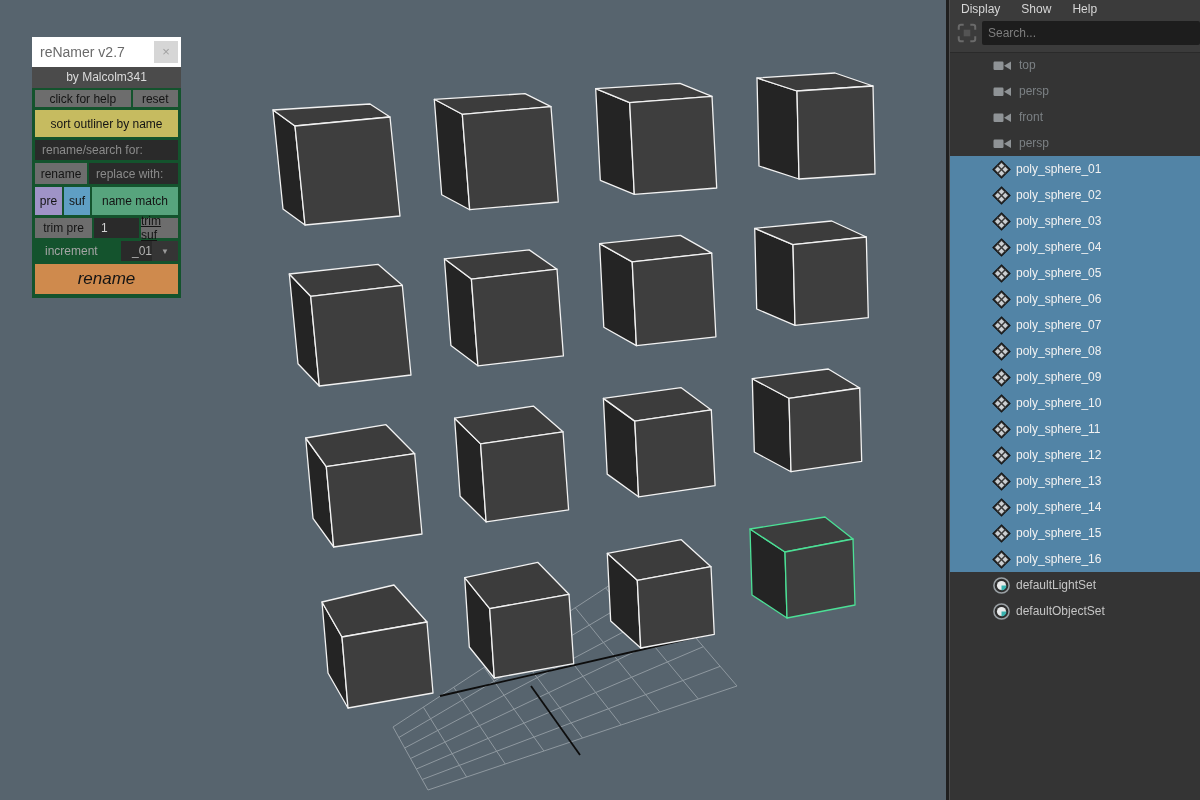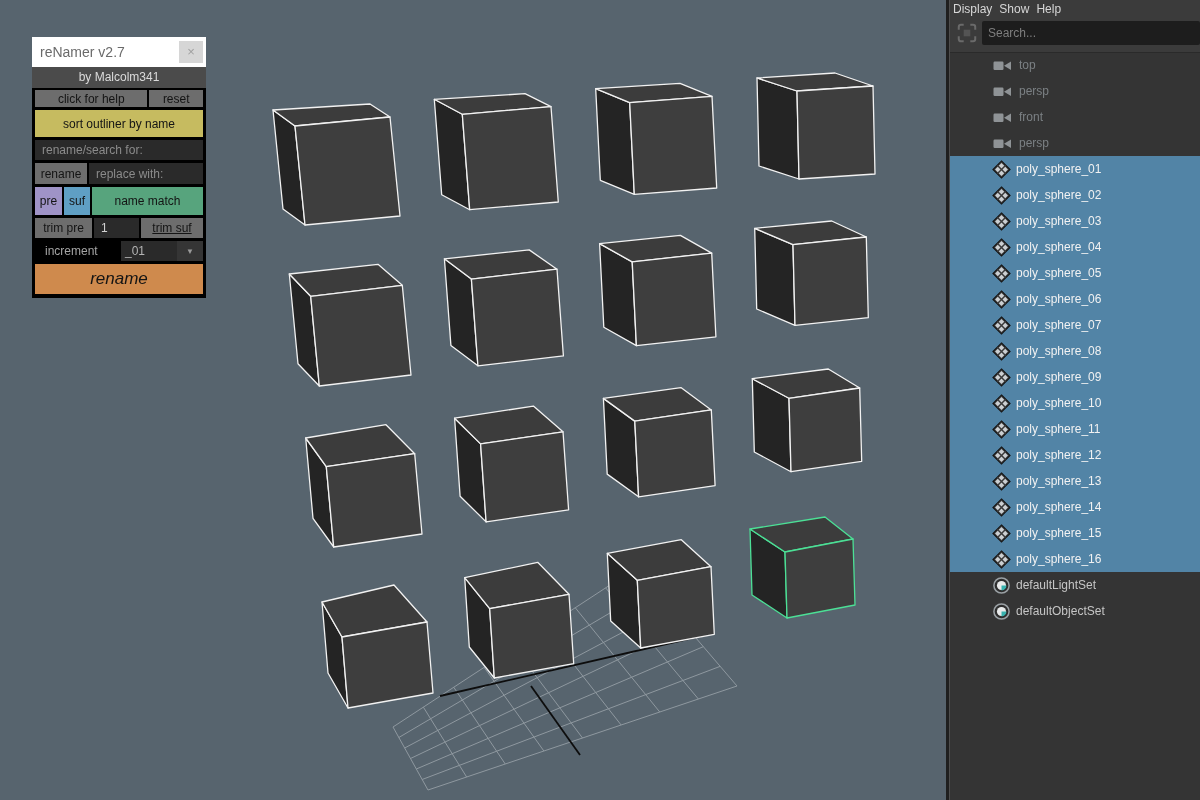--- a/index.html
+++ b/index.html
@@ -2,21 +2,21 @@
 <html><head>
 <meta charset="utf-8">
 <style>
   html,body{margin:0;padding:0;background:#222;}
   .stage{position:relative;width:1200px;height:800px;overflow:hidden;
          font-family:"Liberation Sans",sans-serif;font-size:12px;user-select:none;}
   
   .viewport{position:absolute;left:0;top:0;width:946px;height:800px;background:#57646e;}
   .viewport svg{display:block;}
   
-  .renamer{position:absolute;left:32px;top:37px;width:174px;background:#000000;padding-bottom:1px;}
+  .renamer{position:absolute;left:32px;top:37px;width:149px;background:#14532d;padding-bottom:1px;}
   .rn-title{height:30px;background:#ffffff;position:relative;}
   .rn-title .t{position:absolute;left:8px;top:0;line-height:30px;font-size:14px;color:#6a6a6a;}
   .rn-close{position:absolute;right:3px;top:4px;width:24px;height:22px;background:#d6d6d6;
             color:#a0a0a0;font-size:13px;text-align:center;line-height:22px;cursor:default;}
   .rn-byline{height:21px;background:#4b4b4b;color:#dbdbdb;text-align:center;line-height:21px;margin-bottom:2px;}
   .rn-row{display:flex;gap:2px;margin:0 3px 3px 3px;}
   .rn-btn{background:#6d6d6d;color:#141414;display:flex;align-items:center;justify-content:center;cursor:default;}
   .rn-help{height:17px;flex:2.1;}
   .rn-reset{height:17px;flex:1;}
   .rn-sort{height:27px;flex:1;background:#c6bb60;}
@@ -26,30 +26,30 @@
   .rn-replace{width:52px;height:21px;}
   .rn-rep-input{height:21px;}
   .rn-pre{width:27px;height:28px;background:#9f93c7;}
   .rn-suf{width:26px;height:28px;background:#5f9fc4;}
   .rn-match{flex:1;height:28px;background:#57a47d;}
   .rn-trimpre{width:57px;height:20px;}
   .rn-trimval{width:38px;flex:none;height:20px;}
   .rn-trimsuf{flex:1;height:20px;text-decoration:underline;}
   .rn-inclabel{width:74px;color:#a5a5a5;line-height:20px;padding-left:10px;}
   .rn-dd{flex:1;height:20px;background:#2a2a2a;display:flex;align-items:center;cursor:default;}
-  .rn-dd .val{flex:1;color:#b4b4b4;padding-left:4px;}
+  .rn-dd .val{flex:1;color:#b4b4b4;padding-left:4px;text-align:right;}
   .rn-dd .arrowbox{width:26px;height:20px;background:#353535;color:#9a9a9a;font-size:8px;
                    display:flex;align-items:center;justify-content:center;}
   .rn-rename{height:30px;flex:1;background:#cf8a4d;font-size:17px;font-style:italic;}
   
   .outliner{position:absolute;left:946px;top:0;width:254px;height:800px;background:#343434;
             border-left:3px solid #1f1f1f;box-sizing:border-box;box-shadow:inset 1px 0 0 #4e4e4e;}
   .ol-header{position:absolute;left:1px;top:0;right:0;height:52px;background:#3b3b3b;
              border-bottom:1px solid #2a2a2a;}
-  .ol-menubar{display:flex;gap:7px;padding-left:3px;height:18px;align-items:center;color:#d6d6d6;}
+  .ol-menubar{display:flex;gap:21px;padding-left:11px;height:18px;align-items:center;color:#d6d6d6;}
   .ol-menu{cursor:default;}
   .ol-searchrow{position:relative;height:34px;}
   .ol-filter{position:absolute;left:6px;top:4px;width:22px;height:22px;}
   .ol-search{position:absolute;left:32px;top:3px;width:206px;height:24px;background:#1d1d1d;border:none;
              outline:none;border-radius:2px;color:#cfcfcf;font-family:inherit;font-size:12px;padding:0 6px;}
   .ol-search::placeholder{color:#7e7e7e;}
   .ol-list{position:absolute;left:1px;top:52px;right:0;bottom:0;}
   .row{height:26px;display:flex;align-items:center;padding-left:42px;cursor:default;}
   .row.selected{background:#5284a6;}
   .row .ic{flex:none;margin-right:5px;}

